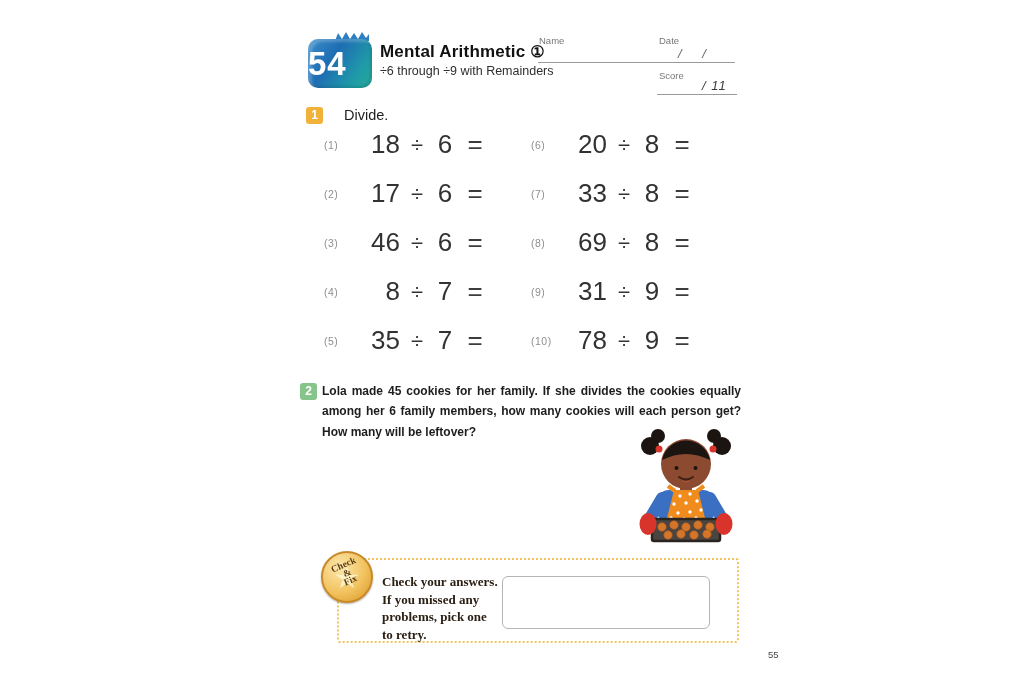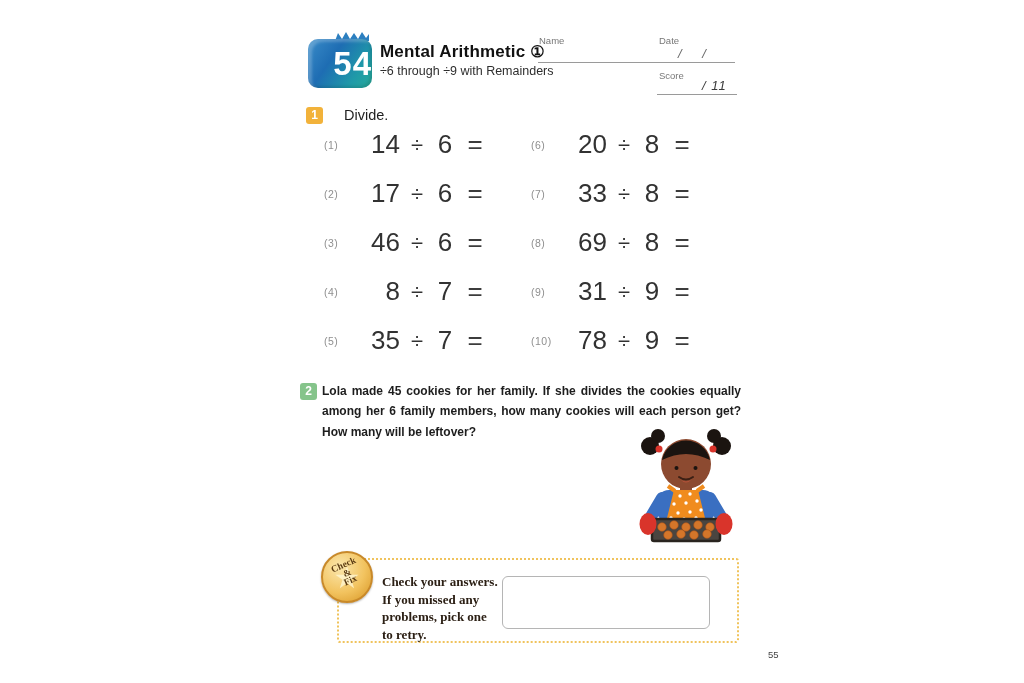--- a/index.html
+++ b/index.html
@@ -6,21 +6,21 @@
   #canvas{position:relative;width:1024px;height:683px;background:#fff;
           font-family:"Liberation Sans",sans-serif;overflow:hidden;}
   .abs{position:absolute;}
 
   
   .badge54{left:308px;top:34px;width:64px;height:54px;}
   .badge54-face{position:absolute;left:0;top:5px;width:64px;height:49px;border-radius:10px;
     background:linear-gradient(125deg,#3a8cc9 0%,#1e6db3 38%,#1f9aa8 75%,#27ab9a 100%);
     box-shadow:inset 4px 3px 3px rgba(255,255,255,.22), inset -2px -2px 3px rgba(0,0,0,.12);}
   .badge54-num{position:absolute;left:0;top:5px;width:64px;height:49px;color:#fff;
-    font-size:33px;font-weight:bold;text-align:right;line-height:49px;letter-spacing:1px;}
+    font-size:33px;font-weight:bold;text-align:left;line-height:49px;letter-spacing:1px;}
   .torn{position:absolute;top:-3px;right:3px;}
 
   .page-title{left:380px;top:42px;font-size:17px;font-weight:bold;color:#111;letter-spacing:.2px;}
   .title-circ{font-weight:bold;font-size:16px;}
   .page-subtitle{left:380px;top:64px;font-size:12.5px;color:#2e2e2e;}
 
   .fld-label{font-size:9.5px;color:#777;}
   .rule{border-top:1px solid #9a9a9a;height:0;}
   .slashes{font-size:13px;color:#666;font-style:italic;word-spacing:17px;}
   .score-val{font-size:13px;color:#3b3b3b;font-style:italic;letter-spacing:1px;}
@@ -99,21 +99,21 @@
   <div class="abs fld-label" style="left:659px;top:70px;">Score</div>
   <div class="abs score-val" style="left:702px;top:78px;">/ 11</div>
   <div class="abs rule" style="left:657px;top:94px;width:80px;"></div>
 
   <div class="abs sec-badge yellow" style="left:306px;top:107px;">1</div>
   <div class="abs sec1-label">Divide.</div>
 
   <div class="abs probcol leftcol">
     <div class="prob">
       <span class="pnum">(1)</span>
-      <span class="eqtxt dividend">14</span>
+      <span class="eqtxt dividend">18</span>
       <span class="eqtxt op">÷</span>
       <span class="eqtxt divisor">6</span>
       <span class="eqs">=</span>
     </div>
     <div class="prob">
       <span class="pnum">(2)</span>
       <span class="eqtxt dividend">17</span>
       <span class="eqtxt op">÷</span>
       <span class="eqtxt divisor">6</span>
       <span class="eqs">=</span>

